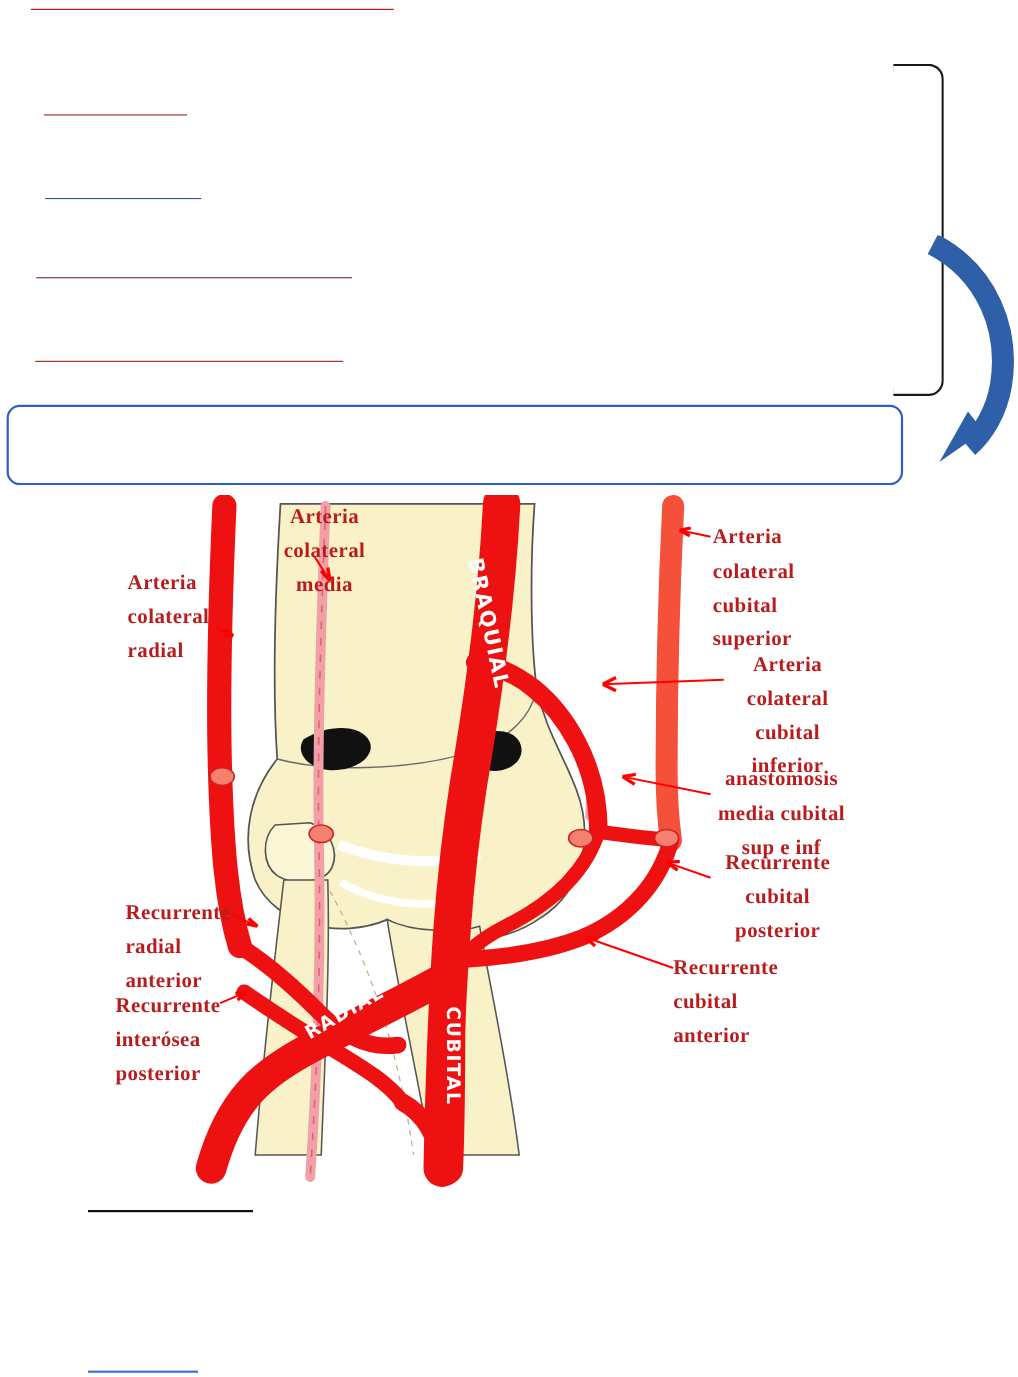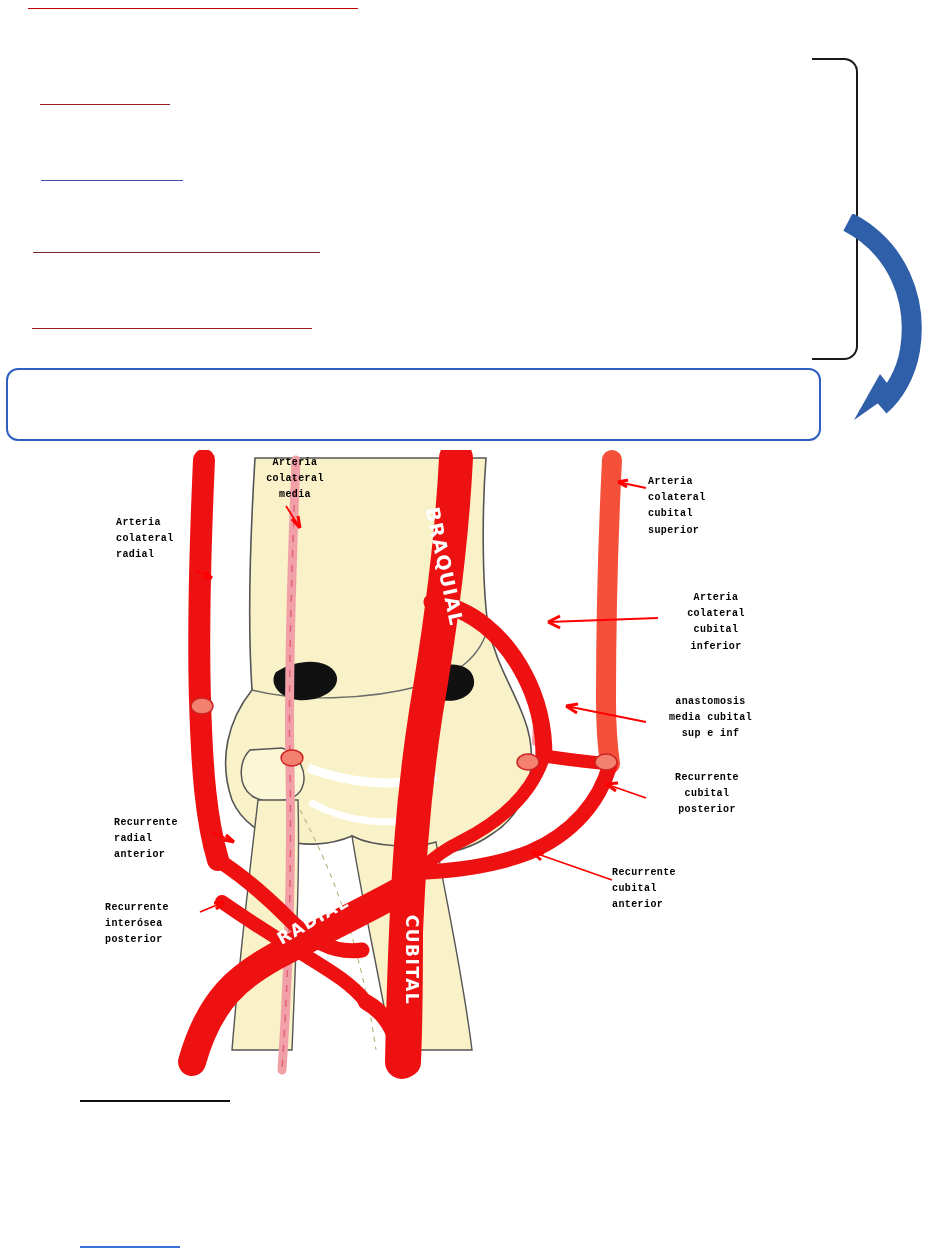--- a/index.html
+++ b/index.html
@@ -77,24 +77,24 @@
     position: absolute;
     left: 100px;
     top: 450px;
     width: 720px;
     height: 630px;
   }
   #figure svg { display: block; }
 
   .lbl {
     position: absolute;
-    color: #000000;
-    font-family: Liberation Mono, monospace;
+    color: #b91c1c;
+    font-family: Liberation Serif, serif;
     font-weight: bold;
-    font-size: 10px;
+    font-size: 19px;
     line-height: 1.62;
     letter-spacing: 0.4px;
     text-align: center;
     white-space: pre-line;
   }
 
   #lbl-colateral-media   { left: 140px; top: 5px;   width: 110px; }
   #lbl-colateral-radial  { left: 16px;  top: 65px;  width: 96px;  text-align:left; }
   #lbl-cub-superior      { left: 548px; top: 24px;  width: 110px; text-align:left; }
   #lbl-cub-inferior      { left: 560px; top: 140px; width: 112px; text-align:center; }

